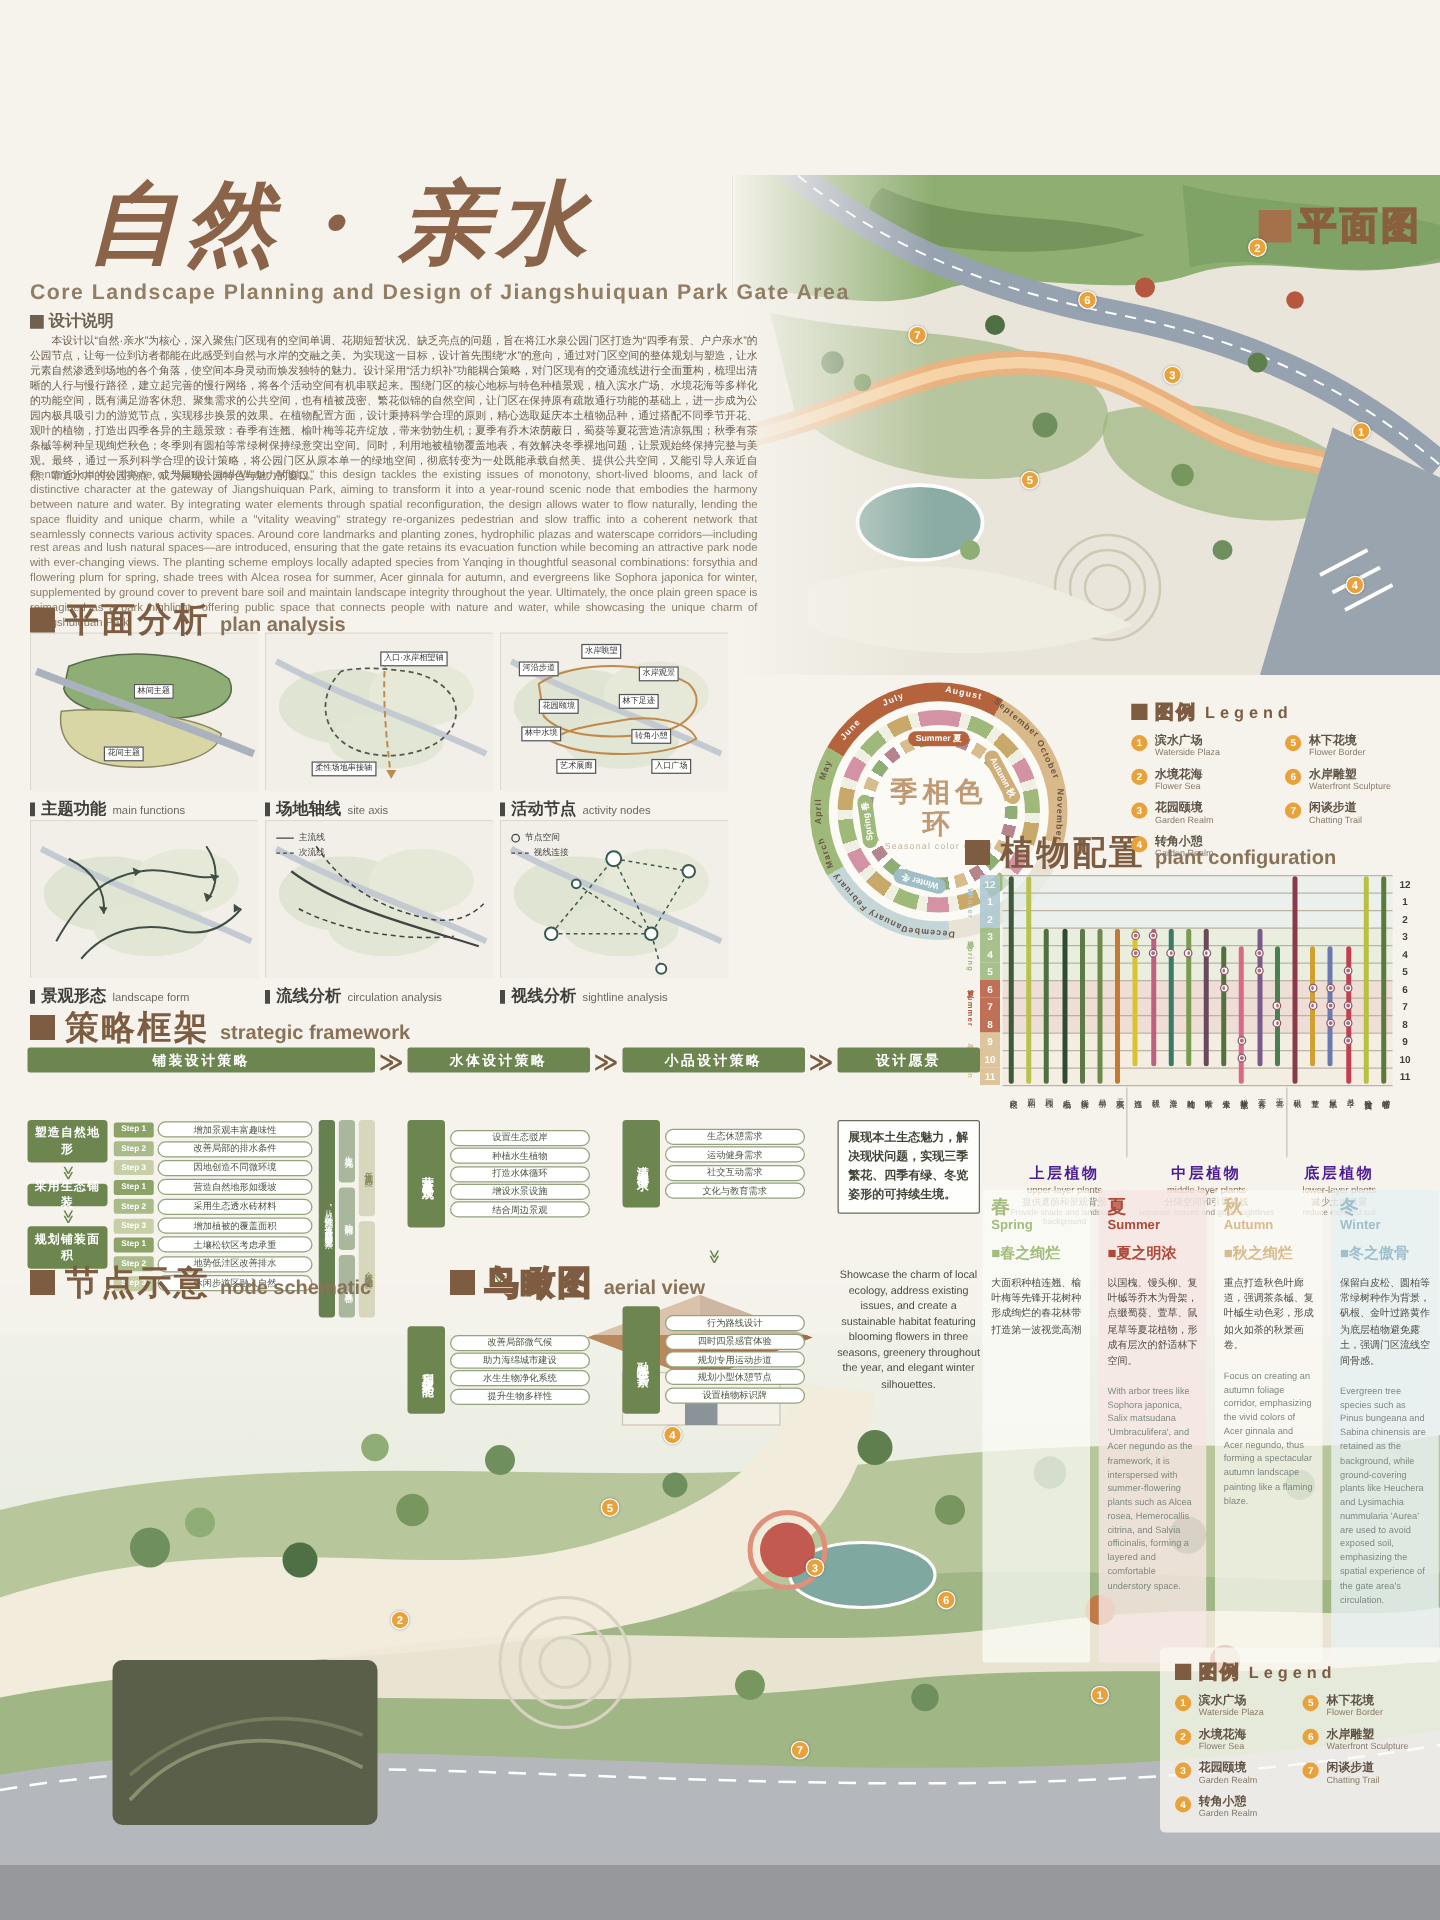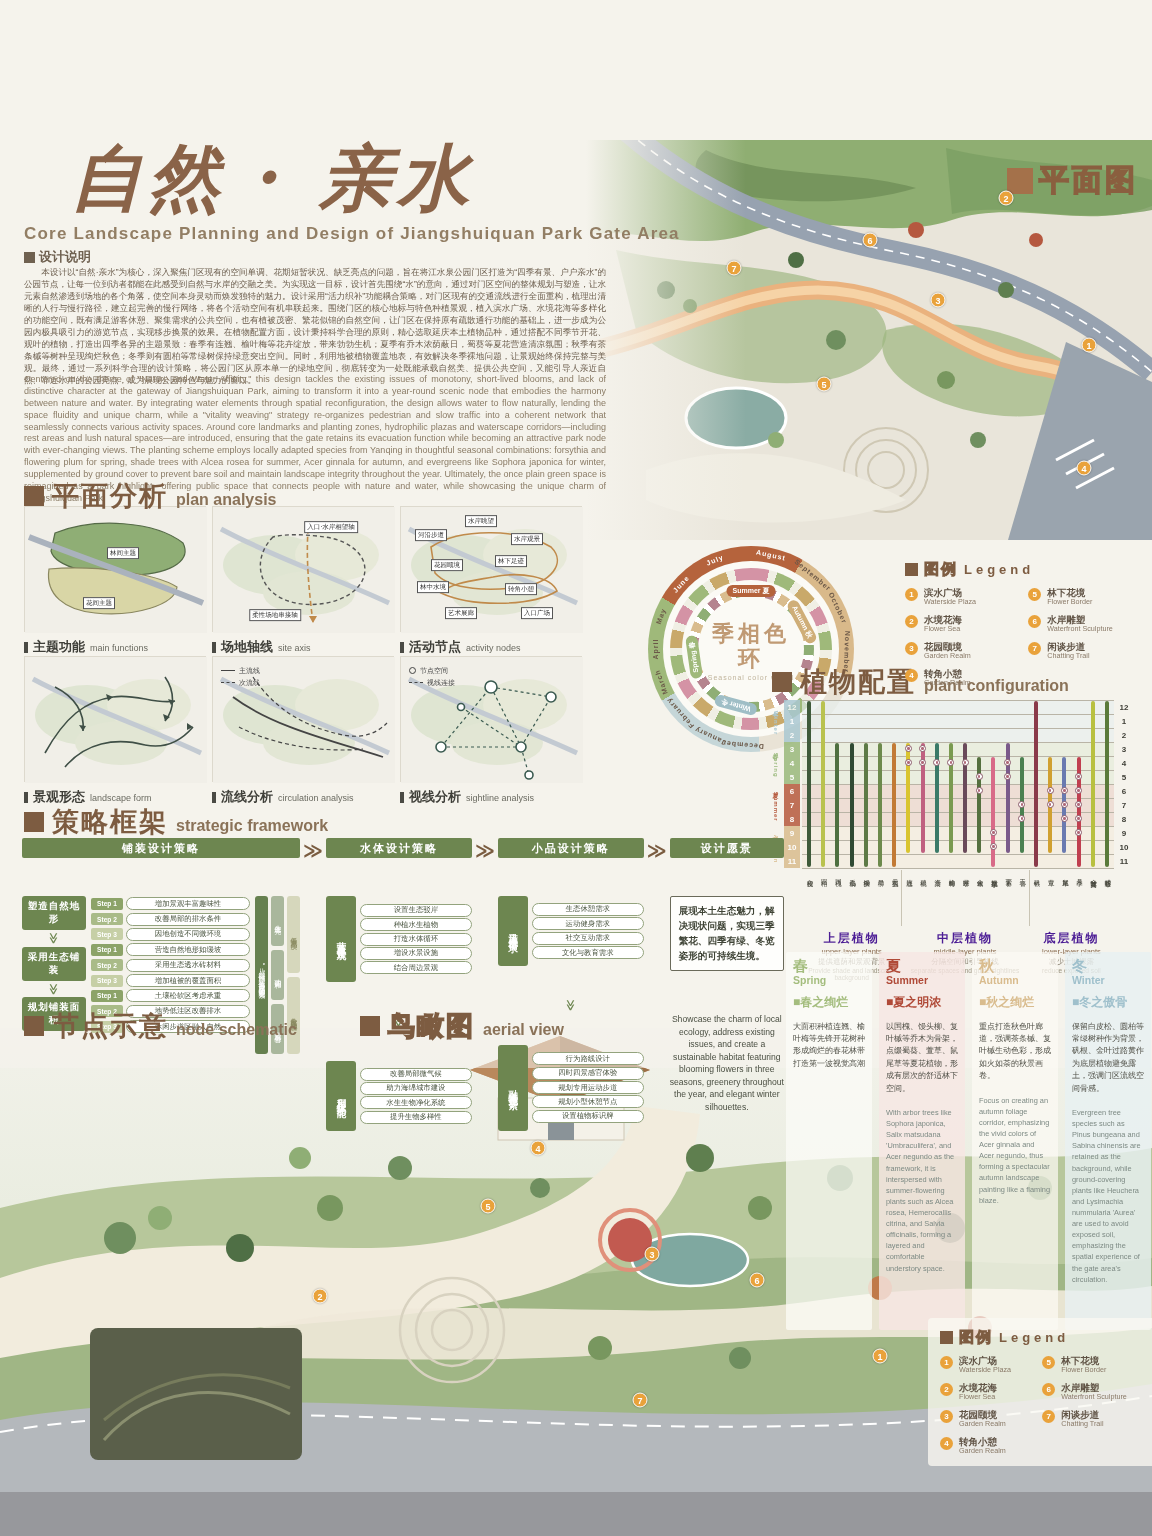--- a/index.html
+++ b/index.html
@@ -677,21 +677,21 @@
     <span class="cn" data-interactable="false">策略框架</span>
     <span class="en" data-interactable="false">strategic framework</span>
   </div>
   <div id="framework" data-interactable="false">
       <div class="fw-col" data-interactable="false" style="width: 278px;">
         <div class="fw-hd" data-interactable="false">铺装设计策略</div>
         <div data-interactable="false" style="display: flex; gap: 5px;">
           <div data-interactable="false" style="display: flex; flex-direction: column; width: 86px;">
             <div class="fw-gbox" data-interactable="false" style="height: 34px;">塑造自然地形</div>
             <div class="fw-chev" data-interactable="false" style="margin: 5px 0px;">≫</div>
-            <div class="fw-gbox" data-interactable="false" style="height: 34px; font-family: Liberation Serif, serif;">采用生态铺装</div>
+            <div class="fw-gbox" data-interactable="false" style="height: 18px; font-family: Liberation Serif, serif;">采用生态铺装</div>
             <div class="fw-chev" data-interactable="false" style="margin: 5px 0px;">≫</div>
             <div class="fw-gbox" data-interactable="false" style="height: 34px;">规划铺装面积</div>
           </div>
           <div data-interactable="false" style="display: flex; flex-direction: column;">
             <div class="fw-step" data-interactable="false">
               <span class="fw-chip" data-interactable="false" style="background: rgb(140, 163, 104);">Step 1</span>
               <span class="fw-txt" data-interactable="false">增加景观丰富趣味性</span>
             </div>
             <div class="fw-step" data-interactable="false">
               <span class="fw-chip" data-interactable="false" style="background: rgb(169, 187, 136);">Step 2</span>

